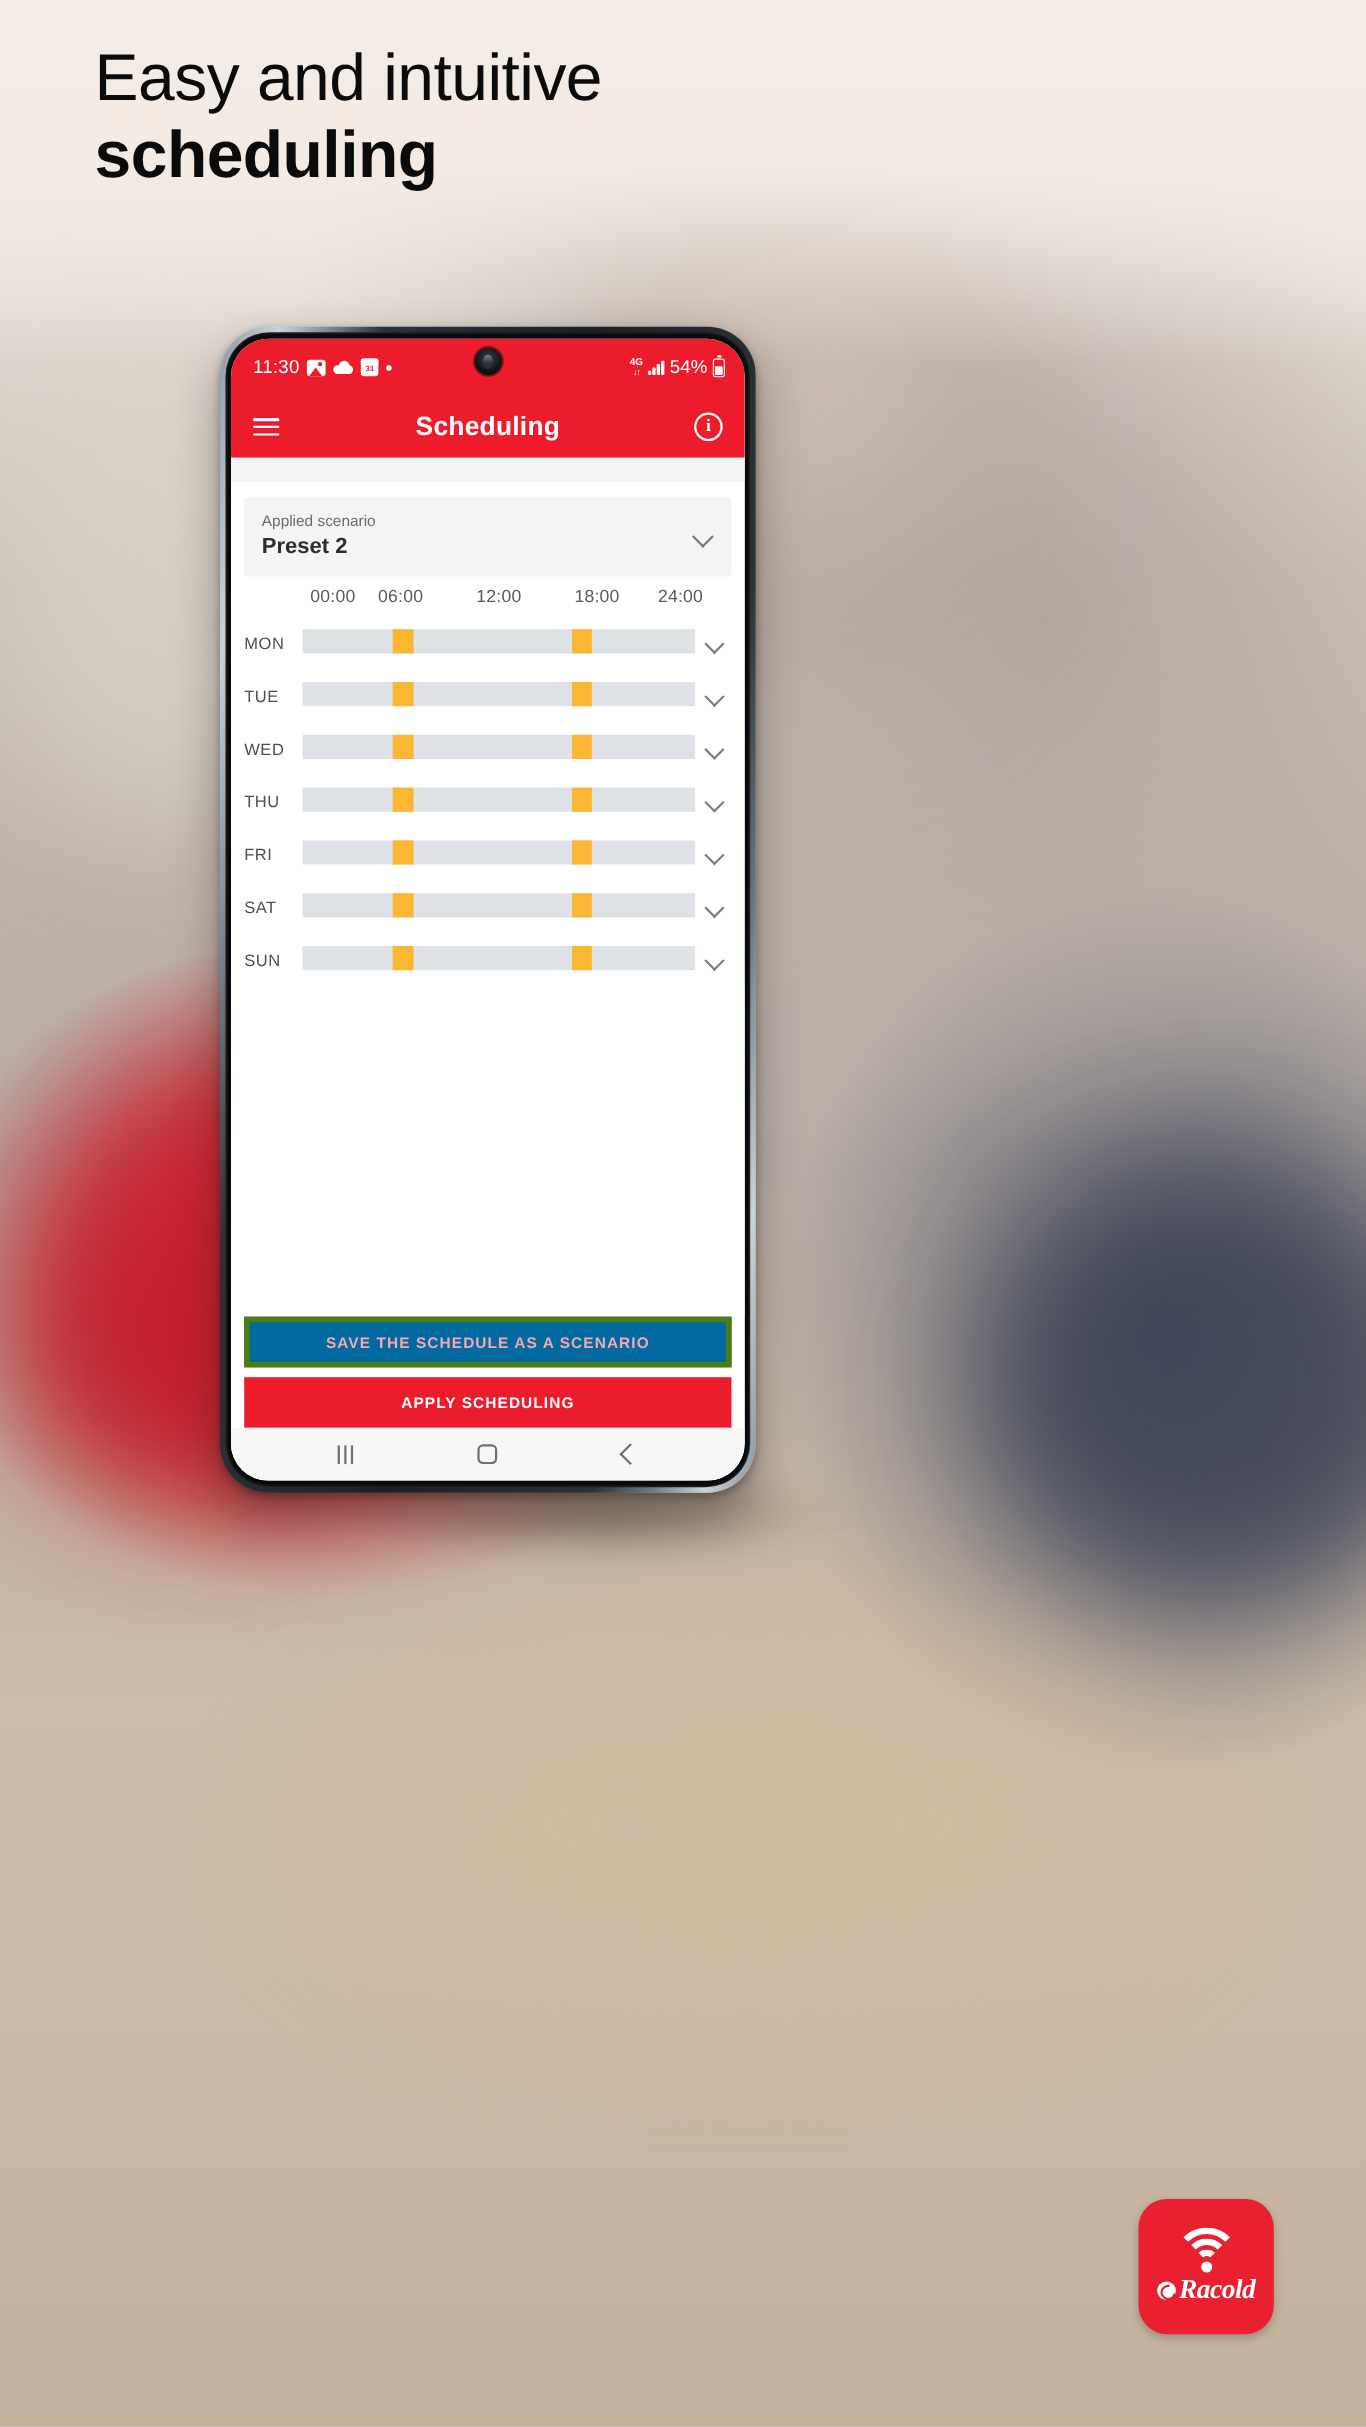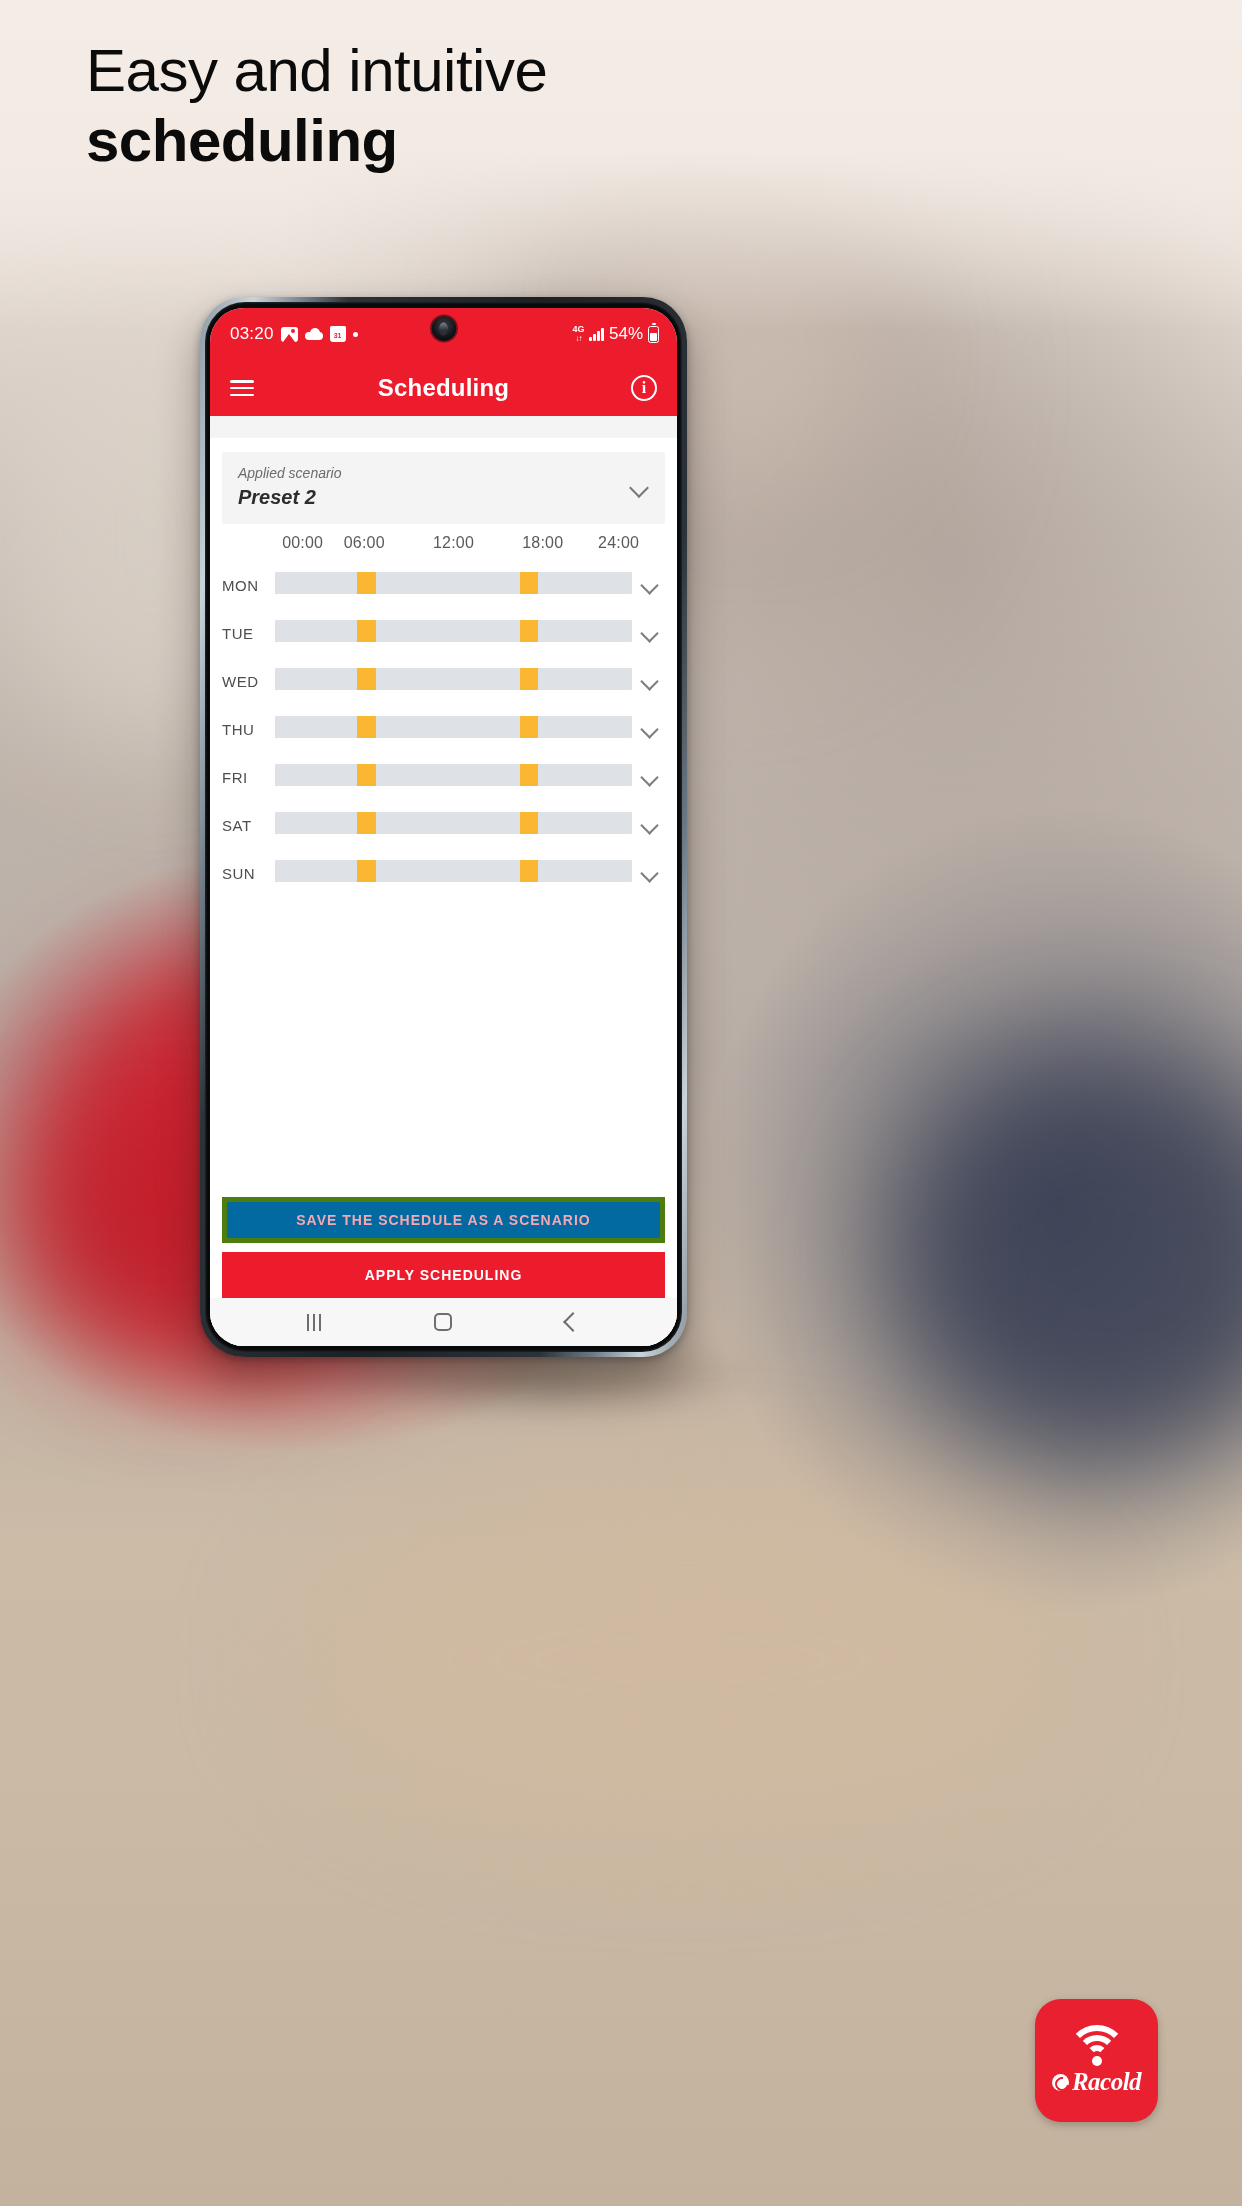--- a/index.html
+++ b/index.html
@@ -142,21 +142,21 @@
     color:#fff; font-size:16px; font-weight:600; font-family:"Liberation Serif",serif;
     position:relative; z-index:2;
   }
 
   
   .app-body { flex:1 1 auto; background:#fff; display:flex; flex-direction:column; overflow:hidden; }
   .gap-strip { height:22px; background:#f4f4f4; flex:0 0 auto; }
 
   .scenario {
     margin:14px 12px 0 12px; background:#f4f4f4; border-radius:3px;
-    padding:12px 16px 14px 16px; display:flex; align-items:center; flex:0 0 auto;font-style:italic;
+    padding:12px 16px 14px 16px; display:flex; align-items:center; flex:0 0 auto;
   }
   .scenario-texts { flex:1 1 auto; }
   .scenario-label { font-size:14px; color:#6b6b6b; line-height:19px; }
   .scenario-value { font-size:20px; color:#2d2d2d; font-weight:700; line-height:26px; margin-top:1px; }
   .chev {
     width:20px; height:20px; position:relative; flex:0 0 auto;
   }
   .chev::before{
     content:""; position:absolute; left:3px; top:4px; width:12px; height:12px;
     border-right:2.6px solid #777; border-bottom:2.6px solid #777;
@@ -265,21 +265,21 @@
   <div class="l2">scheduling</div>
 </div>
 
 <div class="phone-shadow"></div>
 <div class="phone">
  <div class="phone-inner">
   <div class="screen">
 
     <div class="statusbar">
       <div class="sb-left">
-        <span class="sb-time">03:20</span>
+        <span class="sb-time">11:30</span>
         <span class="ico ico-gallery"></span>
         <span class="ico ico-cloud"></span>
         <span class="ico ico-cal"></span>
         <span class="ico ico-dot"></span>
       </div>
       <div class="punch-hole"></div>
       <div class="sb-right">
         <span class="ico-4g">
           <span>4G</span>
           <small>↓↑</small>

